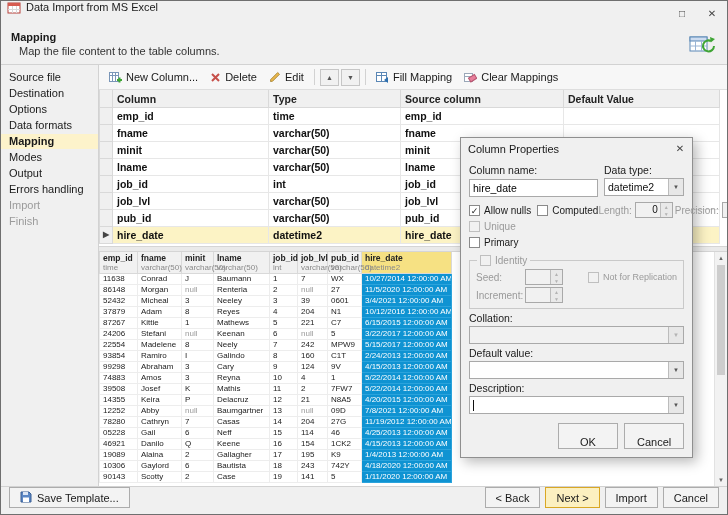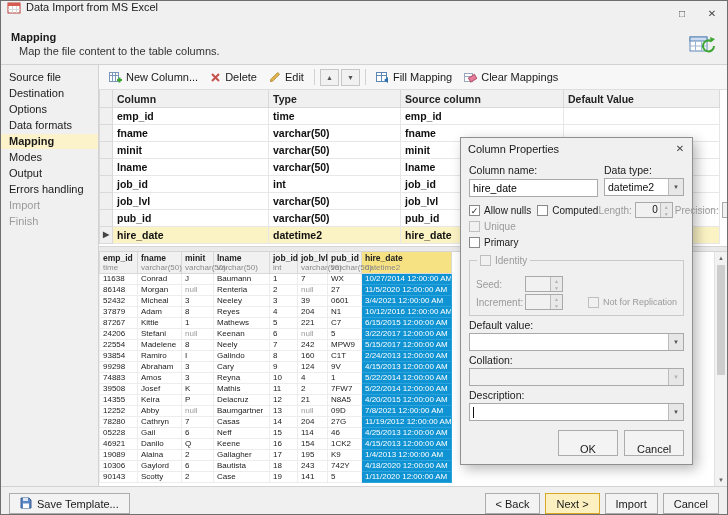--- a/index.html
+++ b/index.html
@@ -58,21 +58,21 @@
   .dgrid td{height:10px;line-height:10px;border:1px solid #ededed;padding:0 3px;color:#222;white-space:nowrap;overflow:hidden}
   .dgrid td.null{color:#9a9a9a}
   .dgrid td.hl{background:#0f93d2;color:#fff;border-color:#2ba3dc}
   .dgrid th.fill,.dgrid td.fill{background:#fff;border:none}
   .vscroll{position:absolute;right:0;top:0;bottom:0;width:12px;background:#f2f2f2;border-left:1px solid #e2e2e2;display:flex;flex-direction:column;align-items:center}
   .varrow{height:12px;width:100%;font-size:6px;color:#666;display:flex;align-items:center;justify-content:center}
   .vthumb{width:8px;height:110px;background:#cdcdcd;margin-top:1px}
   .vfill{flex:1}
 
   
-  .footer{flex:0 0 27px;border-top:1px solid #d2d2d2;background:#f0f0f0;display:flex;align-items:flex-end;padding:0 8px;gap:5px}
+  .footer{flex:0 0 27px;border-top:1px solid #d2d2d2;background:#f0f0f0;display:flex;align-items:flex-start;padding:0 8px;gap:5px}
   .btn{height:21px;border:1px solid #acacac;background:#f3f3f3;font:11px "Liberation Sans",sans-serif;padding:0 10px;color:#1a1a1a;white-space:nowrap}
   .btn.primary{background:#fcf0c0;border-color:#d9a724}
   .save-btn{display:flex;align-items:center;gap:5px}
   .spacer{flex:1}
 
   
   .dlg{position:absolute;left:459px;top:136px;width:231px;background:#f0f0f0;border:1px solid #8f8f8f;box-shadow:4px 4px 12px rgba(0,0,0,.28);z-index:10}
   .dlg-title{height:21px;display:flex;align-items:center;padding:0 2px 0 7px;font-size:11px;color:#1a1a1a}
   .dlg-x{margin-left:auto;width:20px;text-align:center;font-size:10px;color:#444}
   .dlg-body{padding:2px 8px 8px}
@@ -98,21 +98,21 @@
   .nlbl{font-size:10px;color:#1a1a1a}
   .nlbl.dis{color:#9a9a9a}
   .spin{display:flex;width:38px;height:16px;border:1px solid #a9a9a9;background:#fff;box-sizing:border-box}
   .spin .sval{flex:1;font-size:10px;padding:0 2px;text-align:right;color:#111;line-height:14px}
   .spin .sbtns{width:11px;display:flex;flex-direction:column;border-left:1px solid #bcbcbc}
   .spin .sb{flex:1;font-size:5px;color:#555;display:flex;align-items:center;justify-content:center;background:#e9e9e9}
   .spin.dis{background:#f1f1f1}
   .spin.dis .sb{color:#b3b3b3}
   .group{border:1px solid #c9c9c9;margin-top:10px;padding:2px 6px 5px;position:relative}
   .glegend{position:absolute;top:-9px;left:7px;background:#f0f0f0;padding:0 3px}
-  .gbody{display:flex;margin-top:13px;align-items:flex-end}
+  .gbody{display:flex;margin-top:6px;align-items:flex-start}
   .gleft{flex:1;display:flex;flex-direction:column;gap:2px}
   .gleft .numrow{justify-content:flex-start}
   .gleft .nlbl{width:46px}
   .nfr{font-size:9px;margin-left:2px}
   .fullrow{margin-top:2px}
   .dlg-btns{display:flex;justify-content:flex-end;gap:6px;margin-top:9px}
   .dlg-btns .btn{width:60px;height:20px;padding:12px}
   .caret{display:inline-block;width:1px;height:11px;background:#111;vertical-align:middle}
 </style>
 </head>
@@ -720,31 +720,31 @@
             </div>
           </div>
           <label class="cb dis nfr">
             <span class="box"></span>
             <span>Not for Replication</span>
           </label>
         </div>
       </div>
 
       <div class="fullrow">
-        <div class="lbl">Default value:</div>
-        <div class="combo">
+        <div class="lbl">Collation:</div>
+        <div class="combo dis">
           <span class="combo-val"></span>
           <span class="combo-arrow">
               <span>▼</span>
             </span>
         </div>
       </div>
       <div class="fullrow">
-        <div class="lbl">Collation:</div>
-        <div class="combo dis">
+        <div class="lbl">Default value:</div>
+        <div class="combo">
           <span class="combo-val"></span>
           <span class="combo-arrow">
               <span>▼</span>
             </span>
         </div>
       </div>
       <div class="fullrow">
         <div class="lbl">Description:</div>
         <div class="combo">
           <span class="combo-val"><span class="caret"></span></span>

